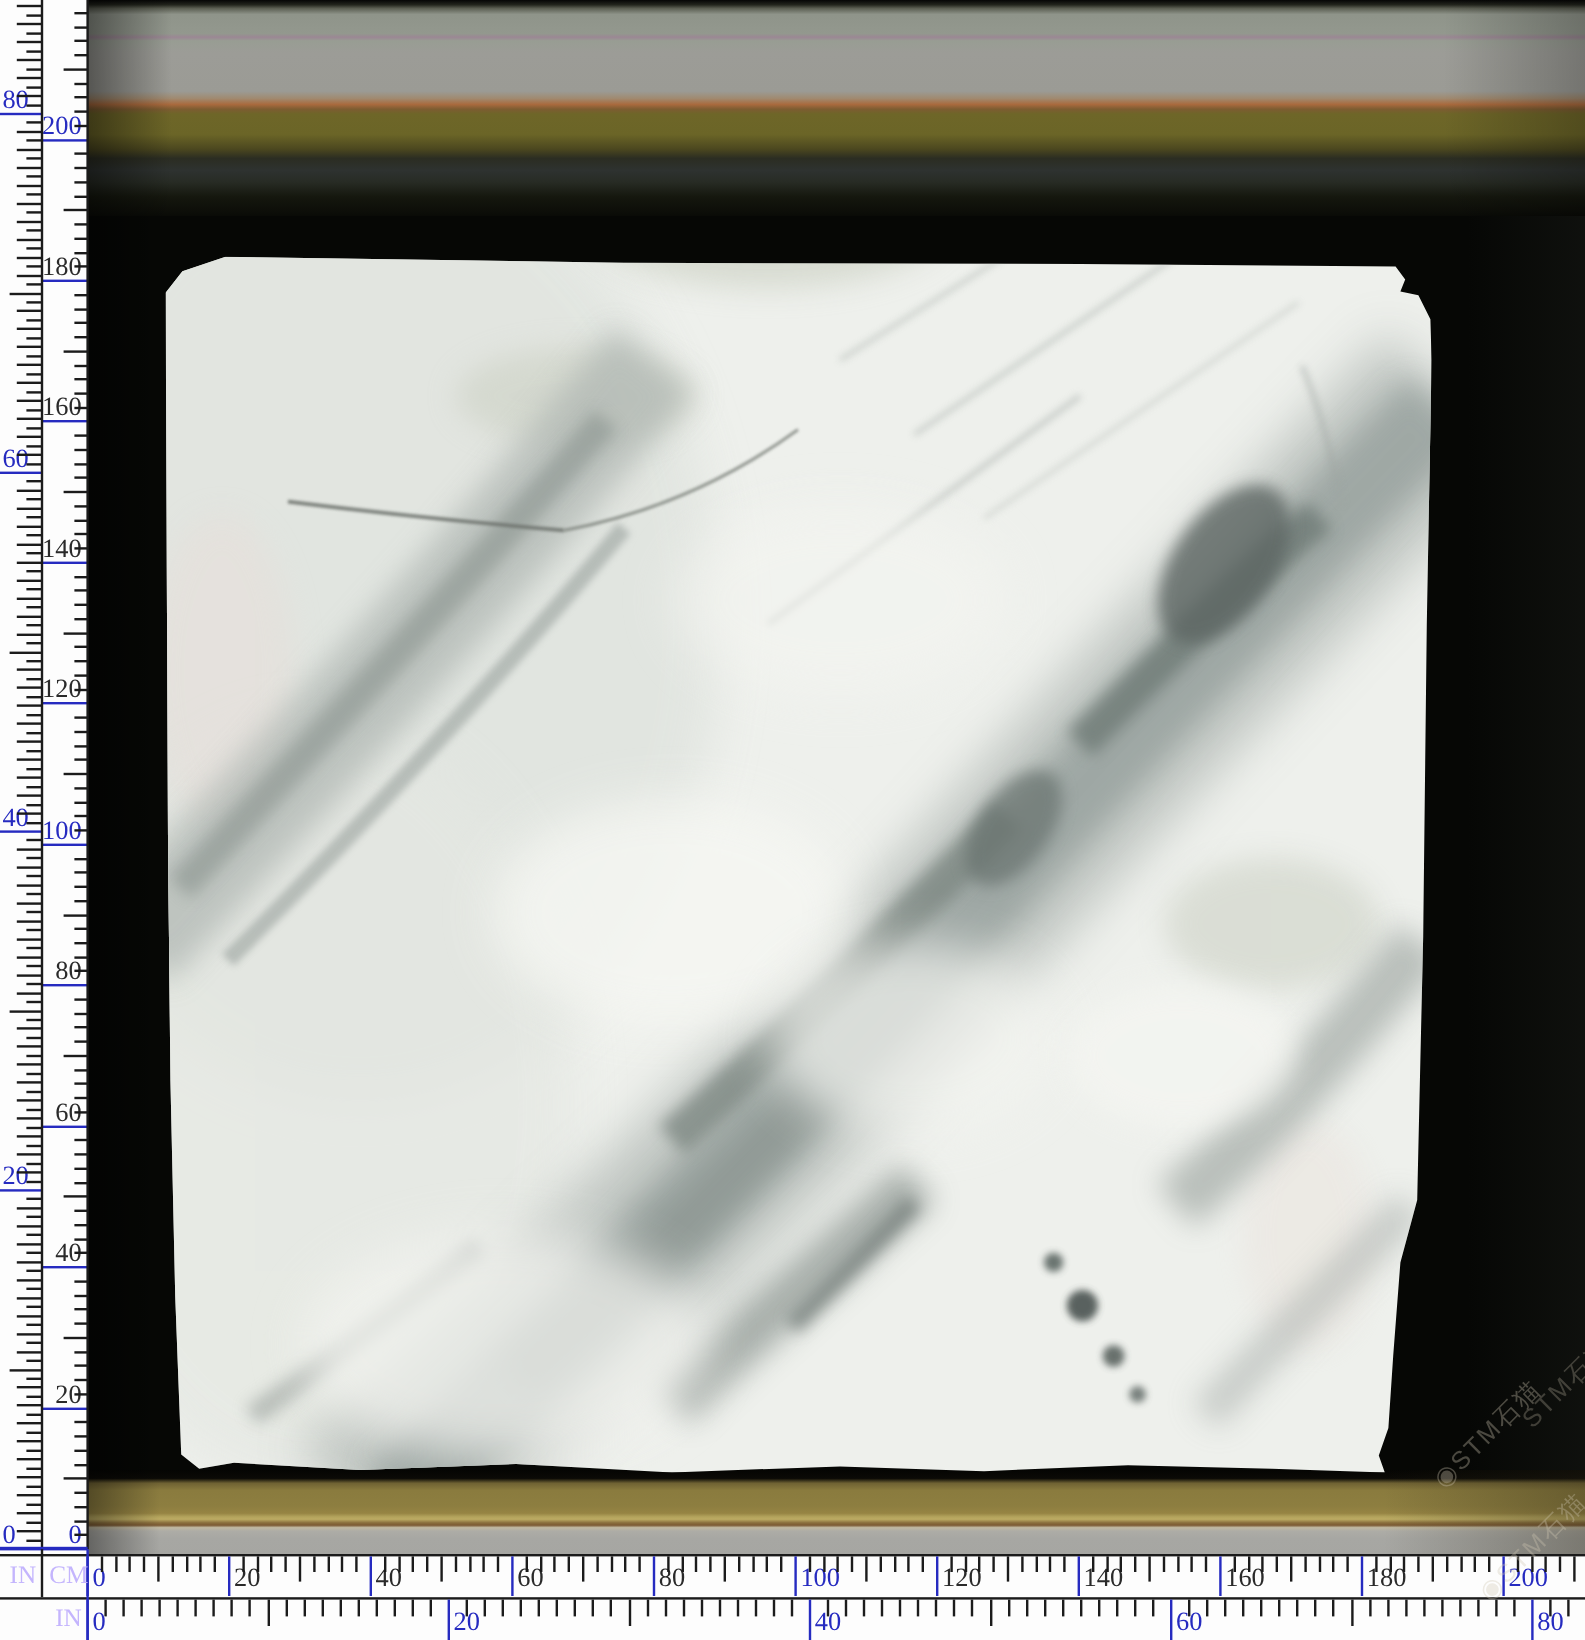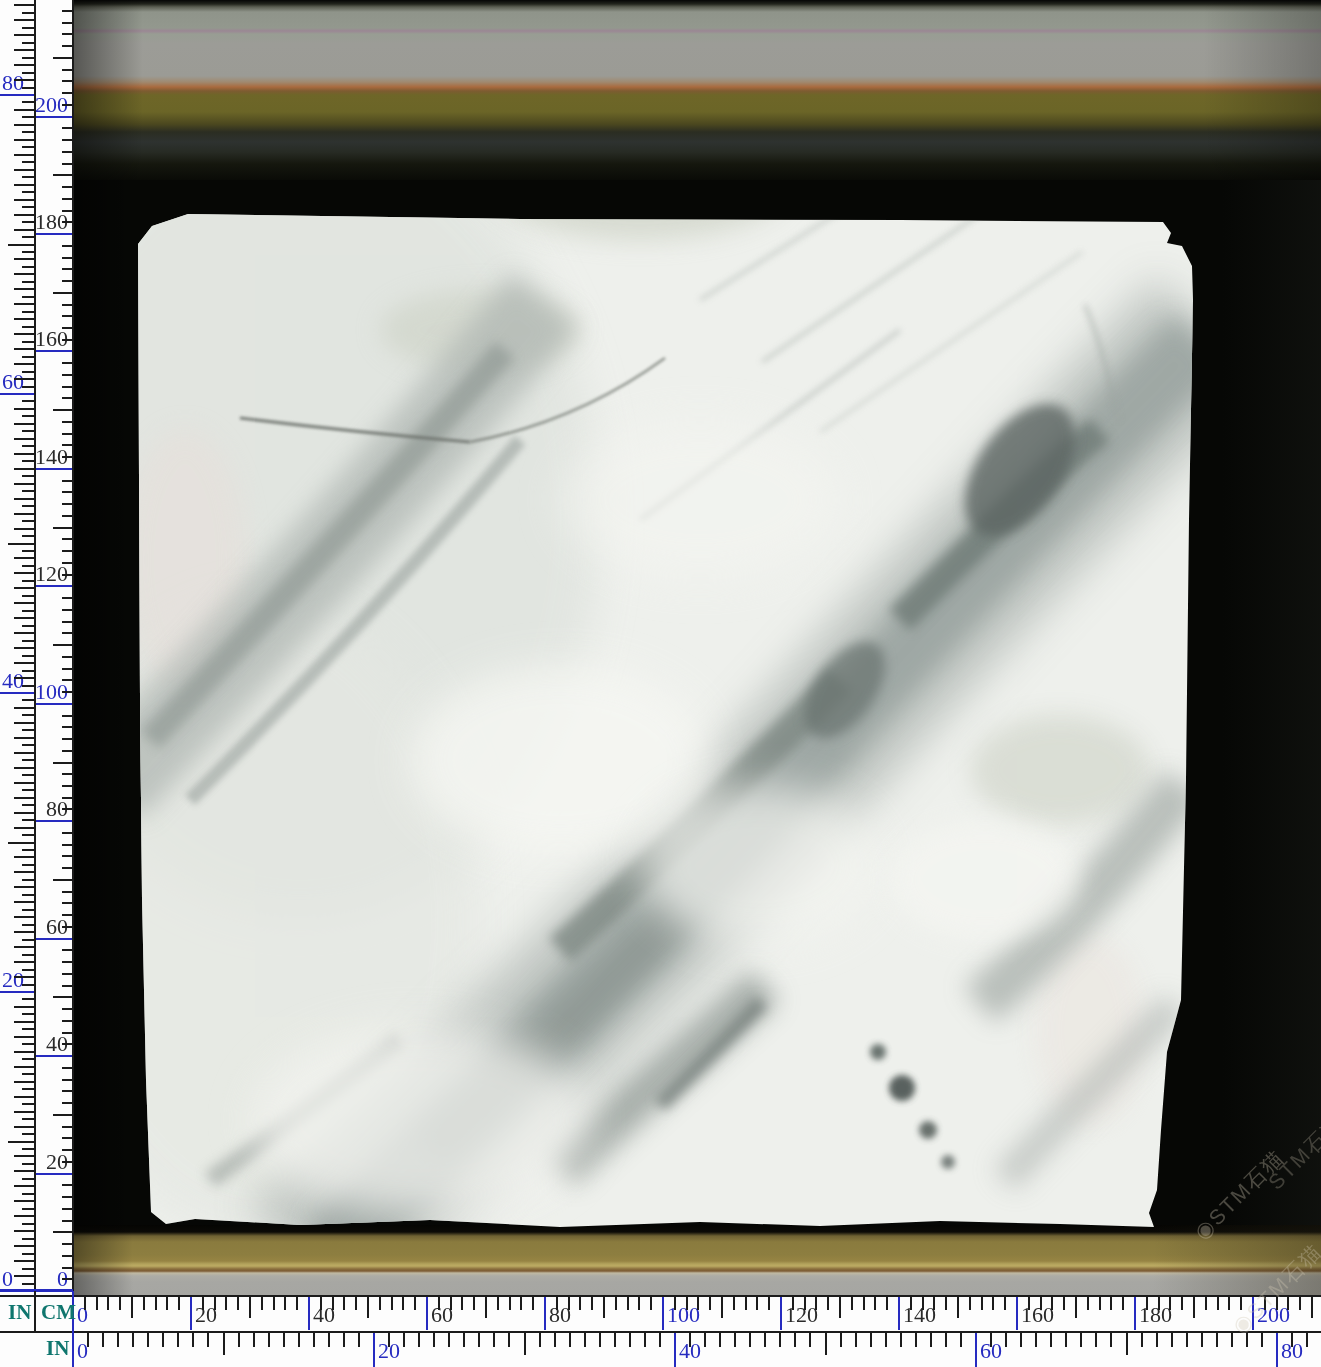--- a/index.html
+++ b/index.html
@@ -33,21 +33,21 @@
     background:linear-gradient(to right, rgba(0,0,0,.4), rgba(0,0,0,0) 60px, rgba(0,0,0,0) 1080px, rgba(40,35,20,.35));}
   .black-field{left:73px;top:180px;right:0;height:1052px;background:#060705;}
   .black-field::after{content:"";position:absolute;inset:0;
     background:linear-gradient(to right, rgba(0,0,0,.5), rgba(0,0,0,0) 60px, rgba(18,20,16,0) 1150px, rgba(24,26,22,.5));}
   
   .v-ruler-bg{left:0;top:0;width:73px;height:1295px;background:#fdfdfd;}
   .h-ruler-bg{left:0;top:1295px;right:0;height:72px;background:#fdfdfd;}
   .tick{position:absolute;background:#1b1b1b;}
   .blue-line{position:absolute;}
   .rlabel{position:absolute;font-size:22px;line-height:22px;white-space:nowrap;}
-  .corner-label{position:absolute;font-size:21px;line-height:21px;color:#0f766e;font-weight:bold;}
+  .corner-label{position:absolute;font-size:21px;line-height:21px;color:#c4b5fd;}
   .watermark{position:absolute;font-family:"Liberation Sans",sans-serif;
     font-size:21px;letter-spacing:2px;color:rgba(208,198,178,0.34);
     transform:rotate(-45deg);transform-origin:left bottom;white-space:nowrap;}
   svg{position:absolute;left:0;top:0;}
 </style>
 </head>
 <body>
 
 <div class="stage">
 

